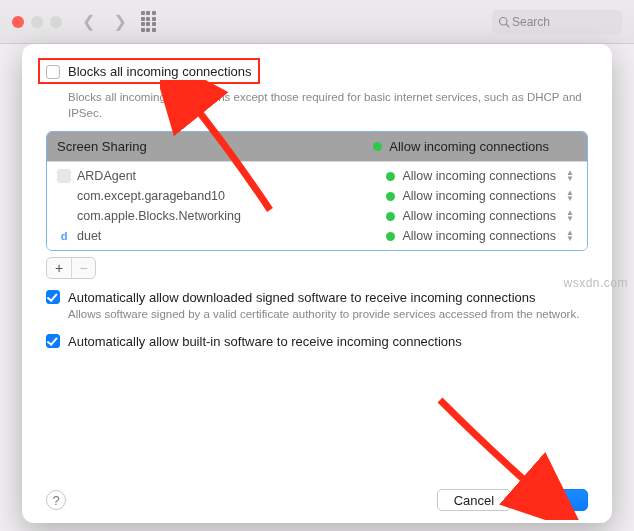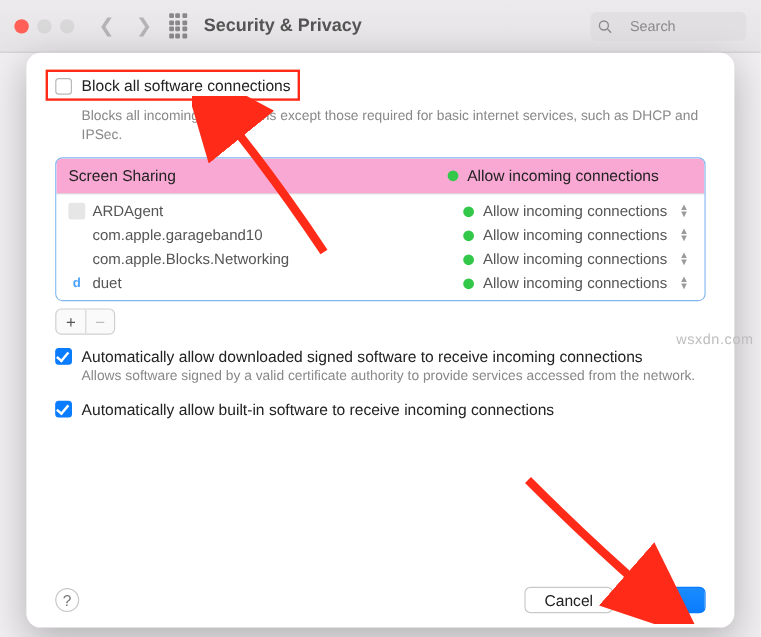--- a/index.html
+++ b/index.html
@@ -26,21 +26,21 @@
   .traffic { display:flex; gap:7px; margin-right:6px;}
   .tl { width:12px; height:12px; border-radius:50%; }
   .tl.red{background:#ff5f57;} .tl.yel{background:#d8d8d8;} .tl.grn{background:#d8d8d8;}
   .nav-arrow { font-size:16px; color:#b5b3b5; padding:0 4px;}
   .grid-icon{ display:inline-grid; grid-template-columns:repeat(3,4px); grid-auto-rows:4px; gap:1.5px;}
   .grid-icon span{background:#8a888a; border-radius:1px;}
   .tb-title{ font-weight:600; color:#555; font-size:15px; margin-left:4px;}
   .tb-spacer{flex:1;}
   .search-box{
     width:130px; height:24px; background:#e1dfe1; border-radius:5px;
-    display:flex; align-items:center; padding:0 6px; gap:15px; color:#8c8a8c; font-size:12px;
+    display:flex; align-items:center; padding:0 6px; gap:2px; color:#8c8a8c; font-size:12px;
   }
   .search-box svg{width:12px;height:12px;}
   
   .sheet {
     position:absolute; top:44px; left:22px; right:22px; bottom:8px;
     background:#fff; border-radius:12px; box-shadow:0 10px 30px rgba(0,0,0,.25);
     padding:20px 24px 14px;
   }
   .highlight-box{
     border:2.5px solid #ff2b18; padding:4px 6px 3px; margin:-6px -8px 4px;
@@ -52,21 +52,21 @@
     display:flex; align-items:center; justify-content:center; flex-shrink:0;
   }
   .ck.checked{ background:#0a7cff; border-color:#0a7cff; }
   .ck.checked::after{content:""; width:8px; height:4px; border-left:2px solid #fff; border-bottom:2px solid #fff; transform:rotate(-50deg) translate(0px,-1px);}
   .subtext{ font-size:11.5px; color:#888; margin:2px 0 10px 22px; line-height:1.35;}
   .list-box{
     border:1.5px solid #7fb6f0; border-radius:6px; overflow:hidden; margin-top:4px;
   }
   .list-header{
     display:flex; align-items:center; padding:7px 10px;
-    border-bottom:1px solid #d9d9d9; font-size:13px; color:#222; background:#f9a8d4;
+    border-bottom:1px solid #d9d9d9; font-size:13px; color:#222; background:#a3a3a3;
   }
   .list-header .col-r{margin-left:auto; display:flex; align-items:center; gap:7px; padding-right:28px;}
   .list-body{ background:#fff; padding:4px 0;}
   .list-row{
     display:flex; align-items:center; padding:3px 10px; font-size:12.5px; color:#555;
   }
   .list-row .name{display:flex; align-items:center; gap:6px;}
   .list-row .col-r{margin-left:auto; display:flex; align-items:center; gap:7px;}
   .status-dot{ width:9px; height:9px; border-radius:50%; background:#34c84a; flex-shrink:0;}
   .arrows{
@@ -129,37 +129,36 @@
       <span></span>
       <span></span>
       <span></span>
       <span></span>
       <span></span>
       <span></span>
       <span></span>
       <span></span>
       <span></span>
   </span>
-  <span class="tb-title">Security &amp; Privacy</span>
   <span class="tb-spacer"></span>
   <div class="search-box">
     <svg viewBox="0 0 16 16">
         <circle cx="7" cy="7" r="5" fill="none" stroke="#8c8a8c" stroke-width="1.5"></circle>
         <line x1="11" y1="11" x2="15" y2="15" stroke="#8c8a8c" stroke-width="1.5"></line>
       </svg>
     <span>Search</span>
   </div>
 </div>
 
 <div class="sheet">
 
   <div class="highlight-box">
     <label class="row-ck">
       <span class="ck"></span>
-      <span class="opt-label">Block all software connections</span>
+      <span class="opt-label">Blocks all incoming connections</span>
     </label>
   </div>
   <div class="subtext" style="margin-left:22px; max-width:520px;">Blocks all incoming connections except those required for basic internet services, such as DHCP and IPSec.</div>
 
   
   <div class="list-box">
     <div class="list-header">
       <span>Screen Sharing</span>
       <span class="col-r">
         <span class="status-dot"></span>
@@ -177,21 +176,21 @@
           <span>Allow incoming connections</span>
           <span class="arrows">
               <span>▲</span>
               <span>▼</span>
             </span>
         </span>
       </div>
       <div class="list-row">
         <span class="name">
           <span class="app-ic" style="width:14px;"></span>
-          <span>com.apple.garageband10</span>
+          <span>com.except.garageband10</span>
         </span>
         <span class="col-r">
           <span class="status-dot"></span>
           <span>Allow incoming connections</span>
           <span class="arrows">
               <span>▲</span>
               <span>▼</span>
             </span>
         </span>
       </div>

